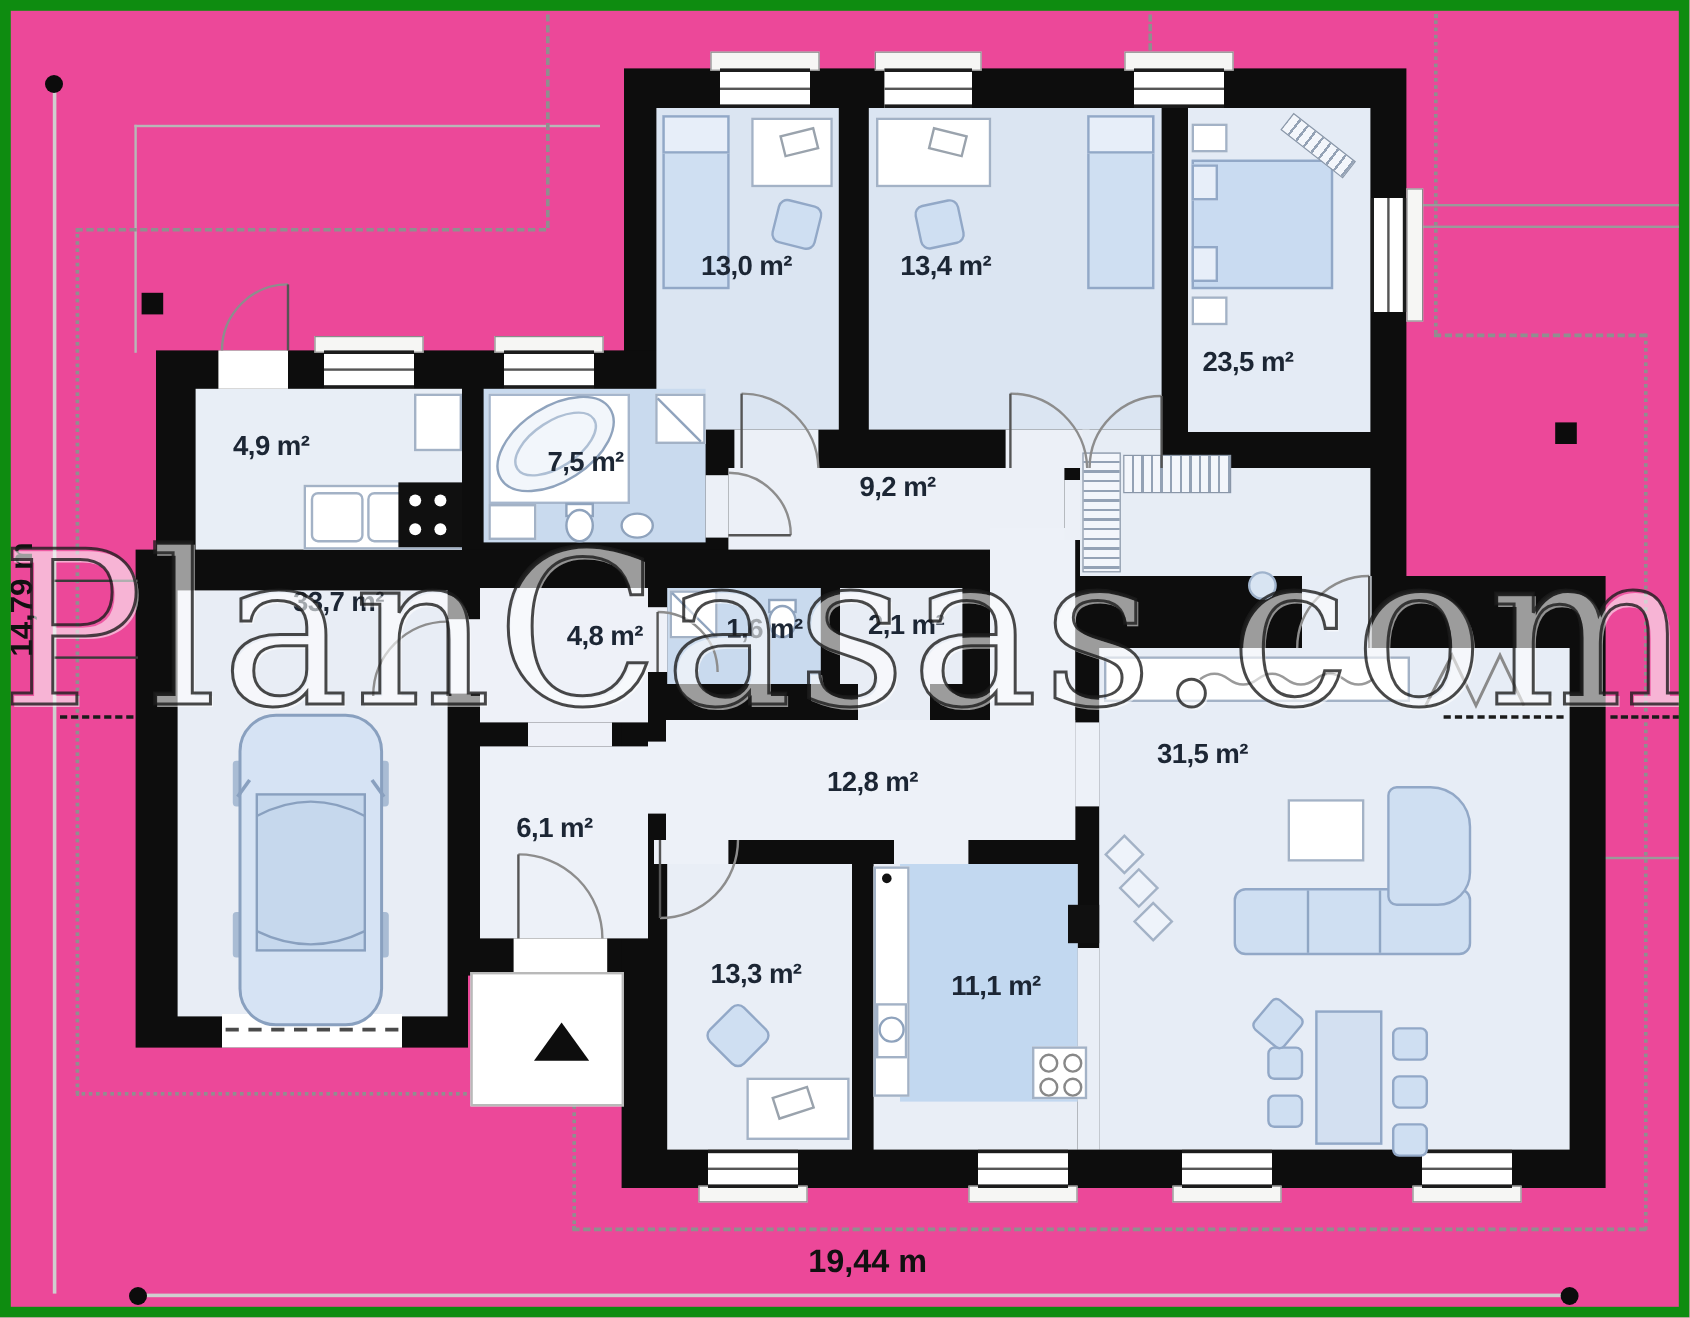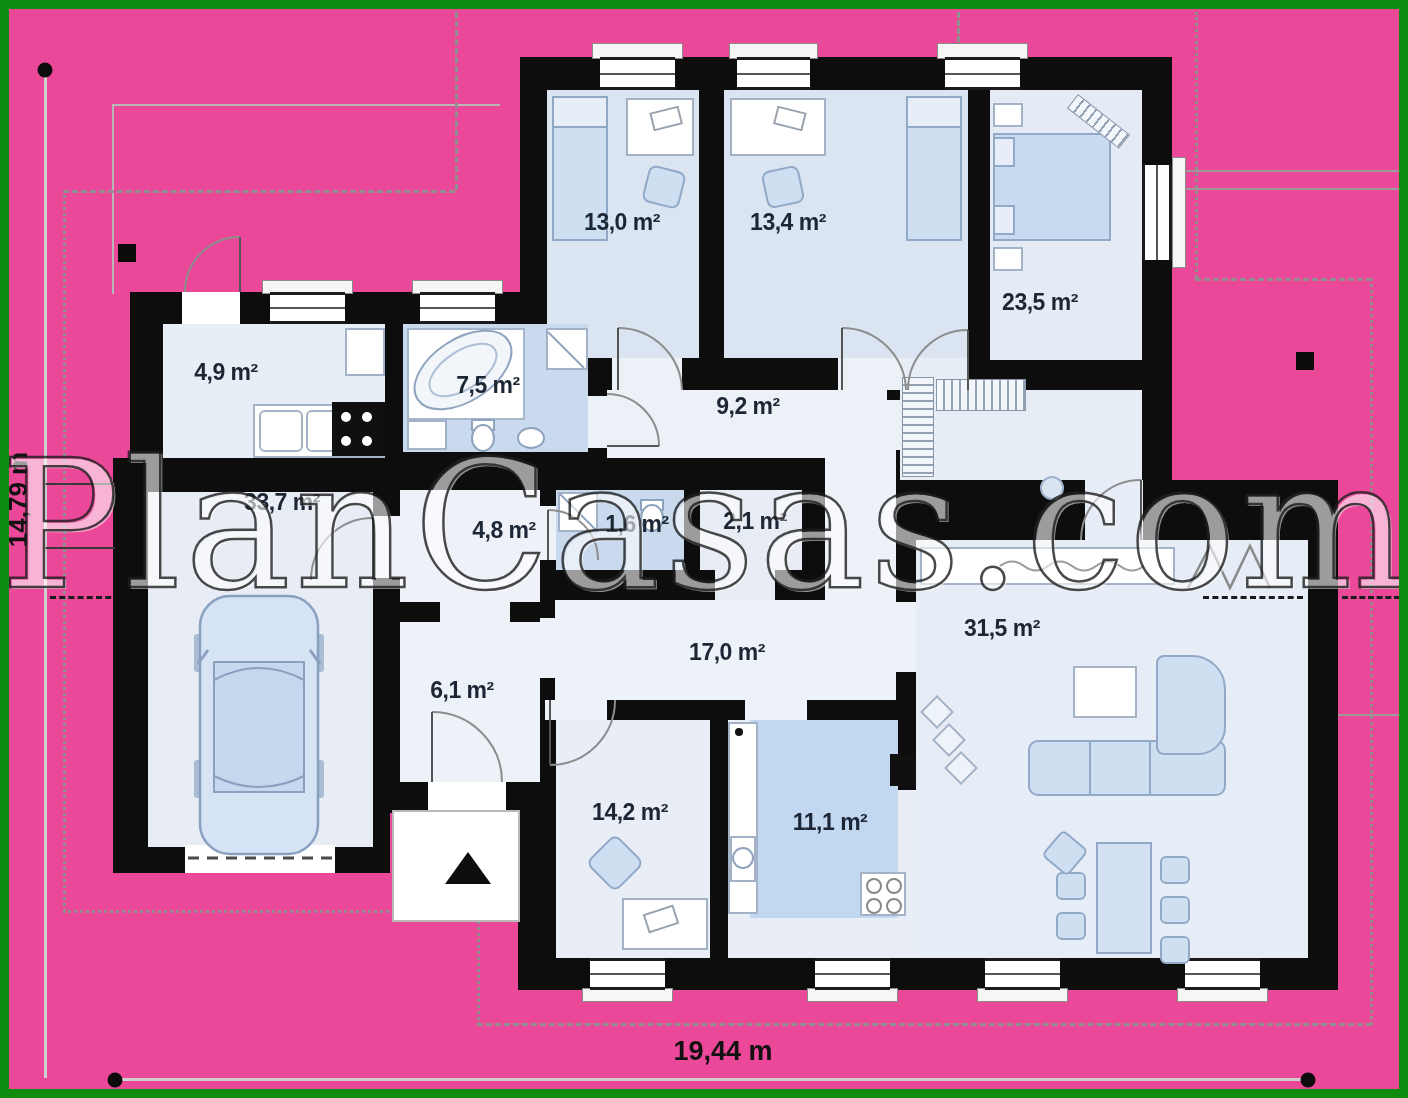--- a/index.html
+++ b/index.html
@@ -283,24 +283,24 @@
   <div class="lbl" style="left:622px;top:222px;">13,0 m²</div>
   <div class="lbl" style="left:788px;top:222px;">13,4 m²</div>
   <div class="lbl" style="left:1040px;top:302px;">23,5 m²</div>
   <div class="lbl" style="left:226px;top:372px;">4,9 m²</div>
   <div class="lbl" style="left:488px;top:385px;">7,5 m²</div>
   <div class="lbl" style="left:748px;top:406px;">9,2 m²</div>
   <div class="lbl" style="left:282px;top:502px;">33,7 m²</div>
   <div class="lbl" style="left:460px;top:530px;margin-left:44px;">4,8 m²</div>
   <div class="lbl" style="left:637px;top:524px;">1,6 m²</div>
   <div class="lbl" style="left:755px;top:521px;">2,1 m²</div>
-  <div class="lbl" style="left:727px;top:652px;">17,0 m²</div>
+  <div class="lbl" style="left:727px;top:652px;">12,8 m²</div>
   <div class="lbl" style="left:462px;top:690px;">6,1 m²</div>
   <div class="lbl" style="left:1002px;top:628px;">31,5 m²</div>
-  <div class="lbl" style="left:630px;top:812px;">14,2 m²</div>
+  <div class="lbl" style="left:630px;top:812px;">13,3 m²</div>
   <div class="lbl" style="left:830px;top:822px;">11,1 m²</div>
 
   <div class="dimline" style="left:44px;top:70px;width:3px;height:1008px;"></div>
   <div class="dimline" style="left:115px;top:1078px;width:1193px;height:3px;"></div>
   <div class="tick" style="left:45px;top:483px;width:70px;height:2px;"></div>
   <div class="tick" style="left:45px;top:547px;width:70px;height:2px;"></div>
   <div class="dotmark" style="left:45px;top:70px;"></div>
   <div class="dotmark" style="left:115px;top:1080px;"></div>
   <div class="dotmark" style="left:1308px;top:1080px;"></div>
   <div id="vdim">14,79 m</div>

